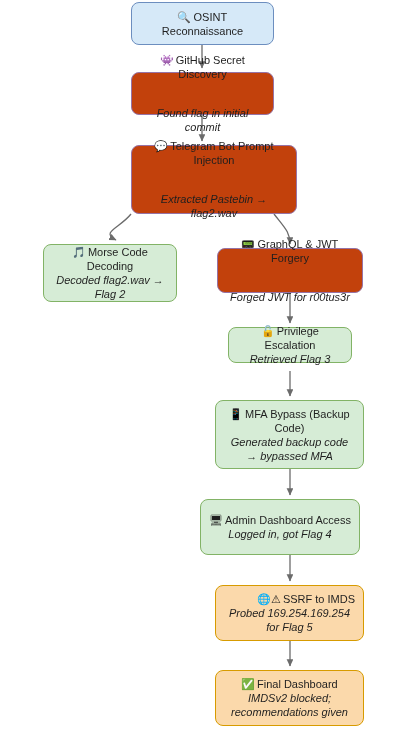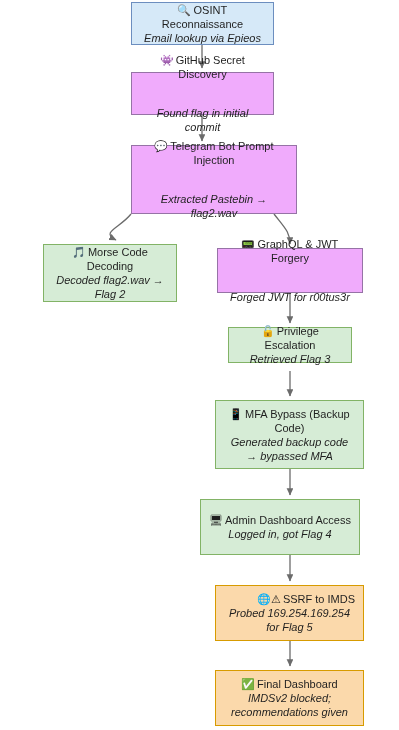--- a/index.html
+++ b/index.html
@@ -32,39 +32,40 @@
     box-sizing: border-box;
     border-width: 1px;
     border-style: solid;
     display: flex;
     flex-direction: column;
     align-items: center;
     justify-content: center;
     text-align: center;
     padding: 6px 8px;
     line-height: 14px;
+    border-radius: 8px;
   }
   .node .title {
     font-size: 11px;
     color: #1f1f1f;
     font-style: normal;
     display: block;
   }
   .node .subtitle {
     font-size: 11px;
     color: #1f1f1f;
     font-style: italic;
     display: block;
   }
   .node .icon {
     font-size: 11px;
     margin-right: 2px;
   }
   .fill-blue   { background: #d6e9f8; border-color: #6c8ebf; }
-  .fill-purple { background: #f0abfc; border-color: #9673a6; gap: 25px; }
+  .fill-purple { background: #c2410c; border-color: #9673a6; gap: 25px; }
   .fill-green  { background: #d6ecd6; border-color: #82b366; }
   .fill-orange { background: #fbd9ab; border-color: #d79b00; }
 </style>
 </head>
 <body>
 
 <div id="flow-canvas">
 
   <svg class="edges" viewBox="0 0 399 730" xmlns="http://www.w3.org/2000/svg">
     <defs>
@@ -81,21 +82,20 @@
         <path d="M290,371 L290,396" marker-end="url(#arrowhead)"></path>
         <path d="M290,469 L290,495" marker-end="url(#arrowhead)"></path>
         <path d="M290,555 L290,581" marker-end="url(#arrowhead)"></path>
         <path d="M290,641 L290,666" marker-end="url(#arrowhead)"></path>
       </g>
   </svg>
 
   <div id="node-layer">
       <div class="node fill-blue" style="left: 131px; top: 2px; width: 143px; height: 43px;">
         <span class="title"><span class="icon">🔍</span><span>OSINT Reconnaissance</span></span>
-        <span class="subtitle">Email lookup via Epieos</span>
       </div>
       <div class="node fill-purple" style="left: 131px; top: 72px; width: 143px; height: 43px;">
         <span class="title"><span class="icon">👾</span><span>GitHub Secret Discovery</span></span>
         <span class="subtitle">Found flag in initial commit</span>
       </div>
       <div class="node fill-purple" style="left: 131px; top: 145px; width: 166px; height: 69px;">
         <span class="title"><span class="icon">💬</span><span>Telegram Bot Prompt Injection</span></span>
         <span class="subtitle">Extracted Pastebin → flag2.wav</span>
       </div>
       <div class="node fill-green" style="left: 43px; top: 244px; width: 134px; height: 58px;">

